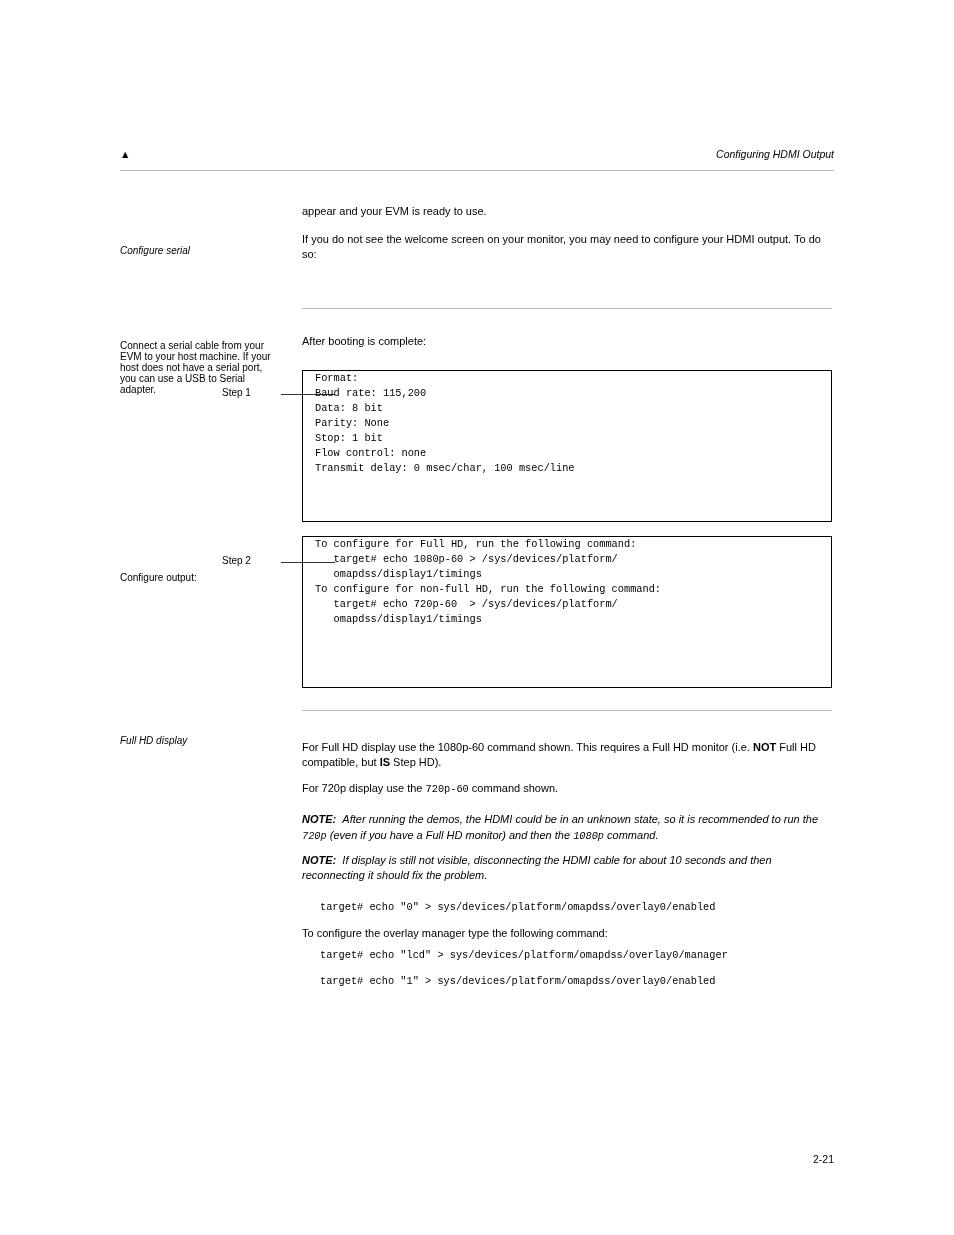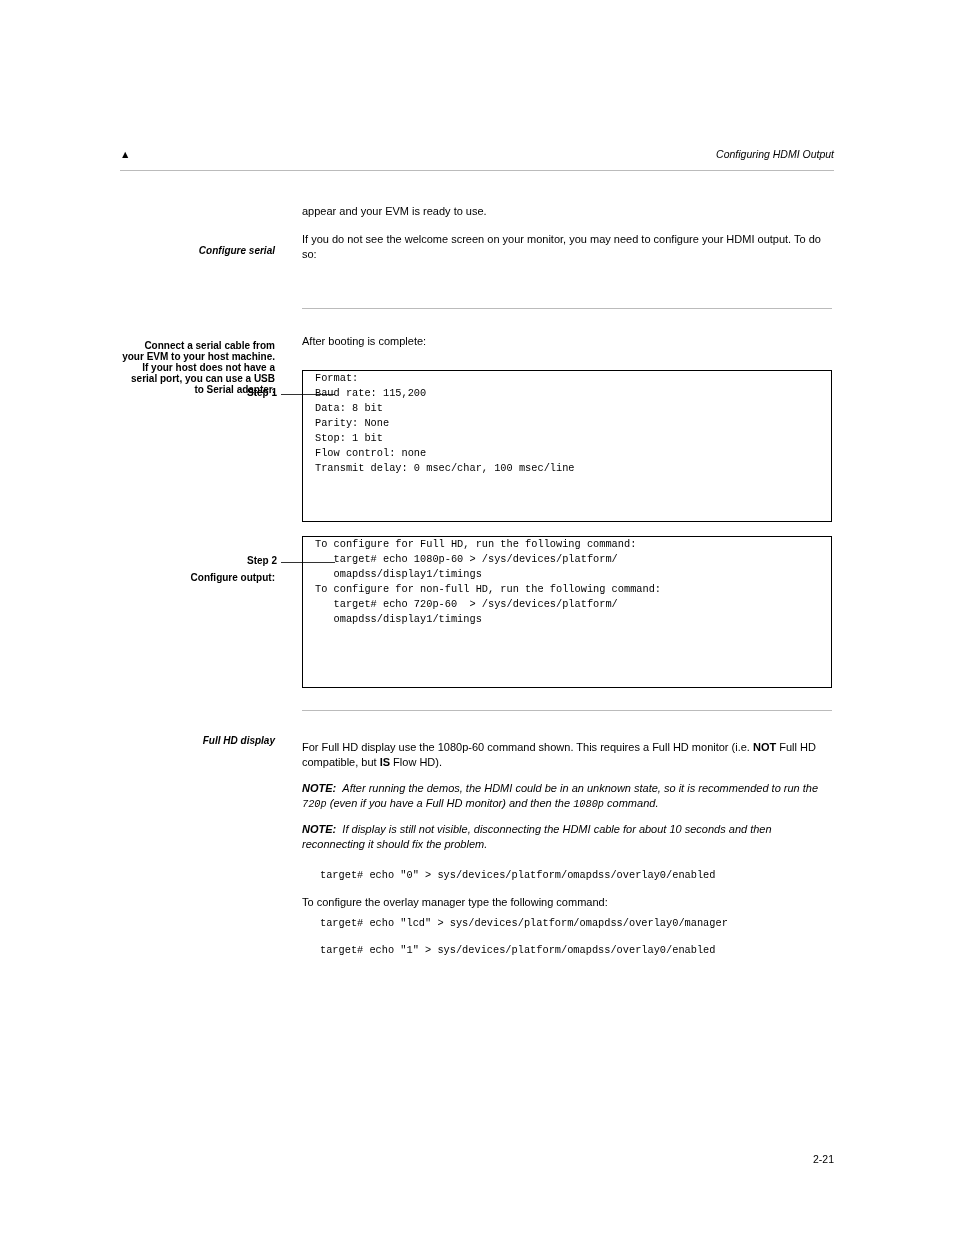--- a/index.html
+++ b/index.html
@@ -44,22 +44,20 @@
       top: 170px;
       border-top: 1px solid #bbb;
     }
     
     .margin-label {
       position: absolute;
       font-size: 10px;
       color: #000;
     }
     .margin-label.right {
-      text-align: right;
-      font-weight: bold;
     }
     
     .intro-line {
       position: absolute;
       left: 302px;
       right: 122px;
       top: 204px;
       font-size: 11px;
       line-height: 1.4;
     }
@@ -183,21 +181,24 @@
 To configure for non-full HD, run the following command:
    target# echo 720p-60  &gt; /sys/devices/platform/
    omapdss/display1/timings</div>
 
 <div class="subsection-rule"></div>
 
 <div class="margin-label right" style="left:120px; top:735px; width:155px; font-style:italic;">Full HD display</div>
 
 <div class="full-hd">
   <p style="margin:0 0 10px 0;">
-    <span>For Full HD display use the 1080p-60 command shown. This requires a Full HD monitor (i.e. </span><b>NOT</b><span> Full HD compatible, but </span><b>IS</b><span> Flow HD).</span>
+    <span>For Full HD display use the 1080p-60 command shown. This requires a Full HD monitor (i.e. </span><b>NOT</b><span> Full HD compatible, but </span><b>IS</b><span> Step HD).</span>
+  </p>
+  <p style="margin:0 0 16px 0;">
+    <span>For 720p display use the </span><span class="mono">720p-60</span><span> command shown.</span>
   </p>
 
   <p style="margin:0 0 10px 0;">
     <span class="i-note" style="font-weight:bold;">NOTE:</span>&nbsp;
     <span class="i-note">After running the demos, the HDMI could be in an unknown state, so it is recommended to run the </span><span class="mono i-note">720p</span><span class="i-note"> (even if you have a Full HD monitor) and then the </span><span class="mono i-note">1080p</span><span class="i-note"> command.</span>
   </p>
   <p style="margin:0 0 16px 0;">
     <span class="i-note" style="font-weight:bold;">NOTE:</span>&nbsp;
     <span class="i-note">If display is still not visible, disconnecting the HDMI cable for about 10 seconds and then reconnecting it should fix the problem.</span>
   </p>

